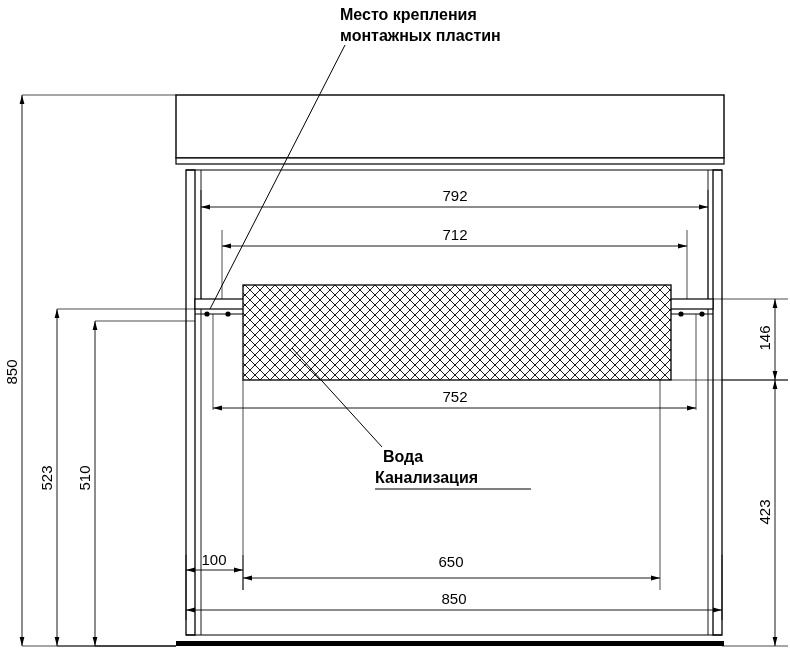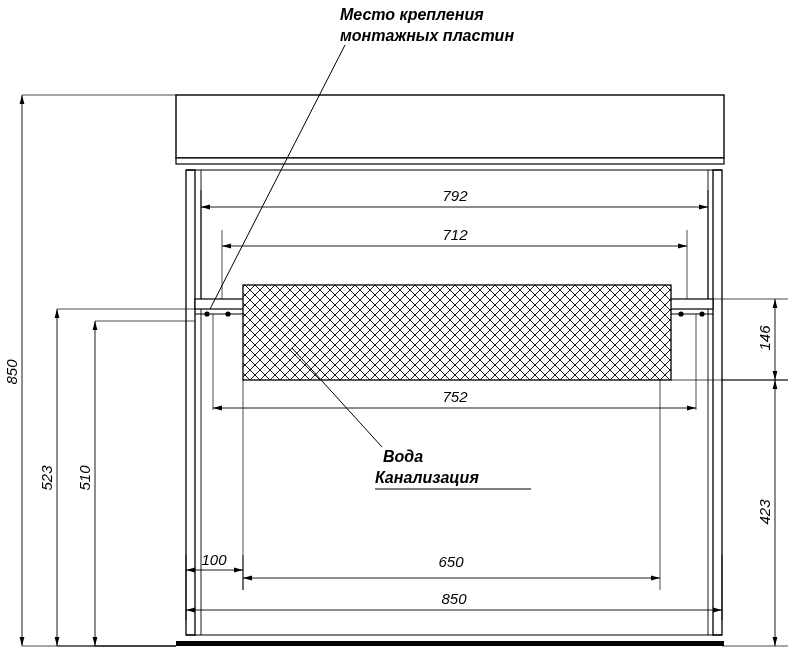--- a/index.html
+++ b/index.html
@@ -4,21 +4,21 @@
 <style>
   html,body{margin:0;padding:0;}
   body{
     width:790px;height:653px;
     background:#ffffff;
     font-family:"Liberation Sans", sans-serif;
     color:#000;
     overflow:hidden;
     position:relative;
   }
-  #stage{position:absolute;left:0;top:0;width:790px;height:653px;font-style:italic;}
+  #stage{position:absolute;left:0;top:0;width:790px;height:653px;}
   svg{display:block;}
   .lbl-note{
     font-family:"Liberation Sans", sans-serif;
     font-size:16px;
     font-weight:bold;
     fill:#000;
   }
   .dim-txt{
     font-family:"Liberation Sans", sans-serif;
     font-size:15px;

